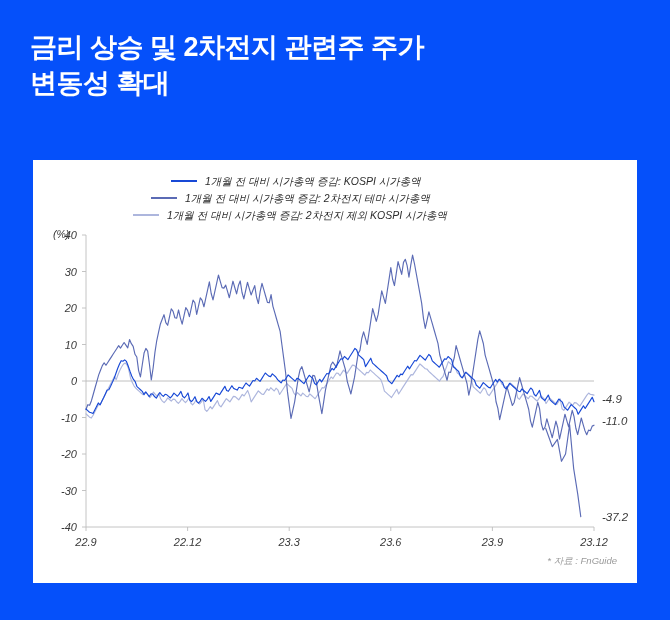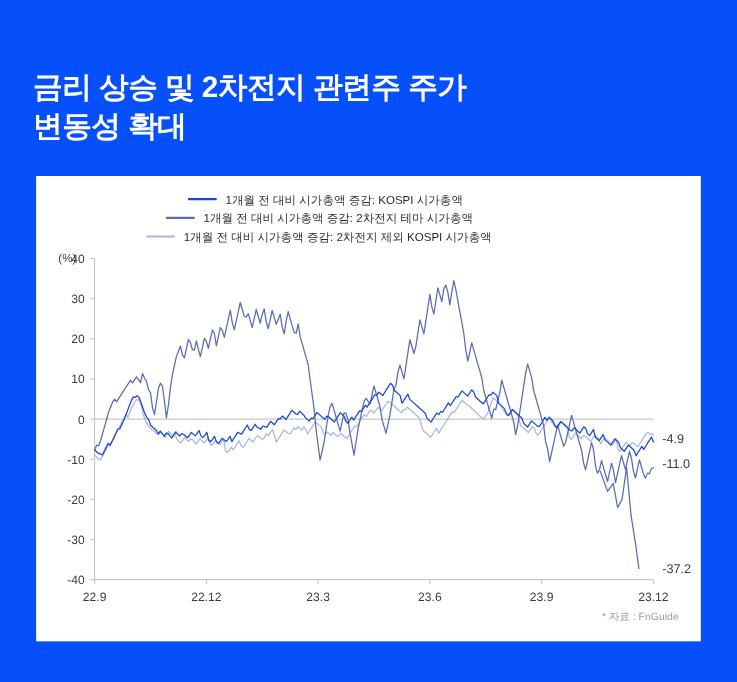--- a/index.html
+++ b/index.html
@@ -23,29 +23,29 @@
     position: absolute;
     left: 30px;
     top: 30px;
     width: 470px;
     color: #ffffff;
     font-size: 27px;
     font-weight: bold;
     line-height: 1.32;
     letter-spacing: -0.5px;
     white-space: pre-line;
-    margin-top: 32px;
   }
   #card {
     position: absolute;
     left: 33px;
     top: 160px;
     width: 604px;
     height: 423px;
     background: #ffffff;
+    font-style: italic;
   }
   #chart-svg {
     display: block;
     width: 604px;
     height: 423px;
   }
   .legend-label {
     font-size: 10.5px;
     fill: #2b2b2b;
     font-family: "Liberation Sans", sans-serif;

